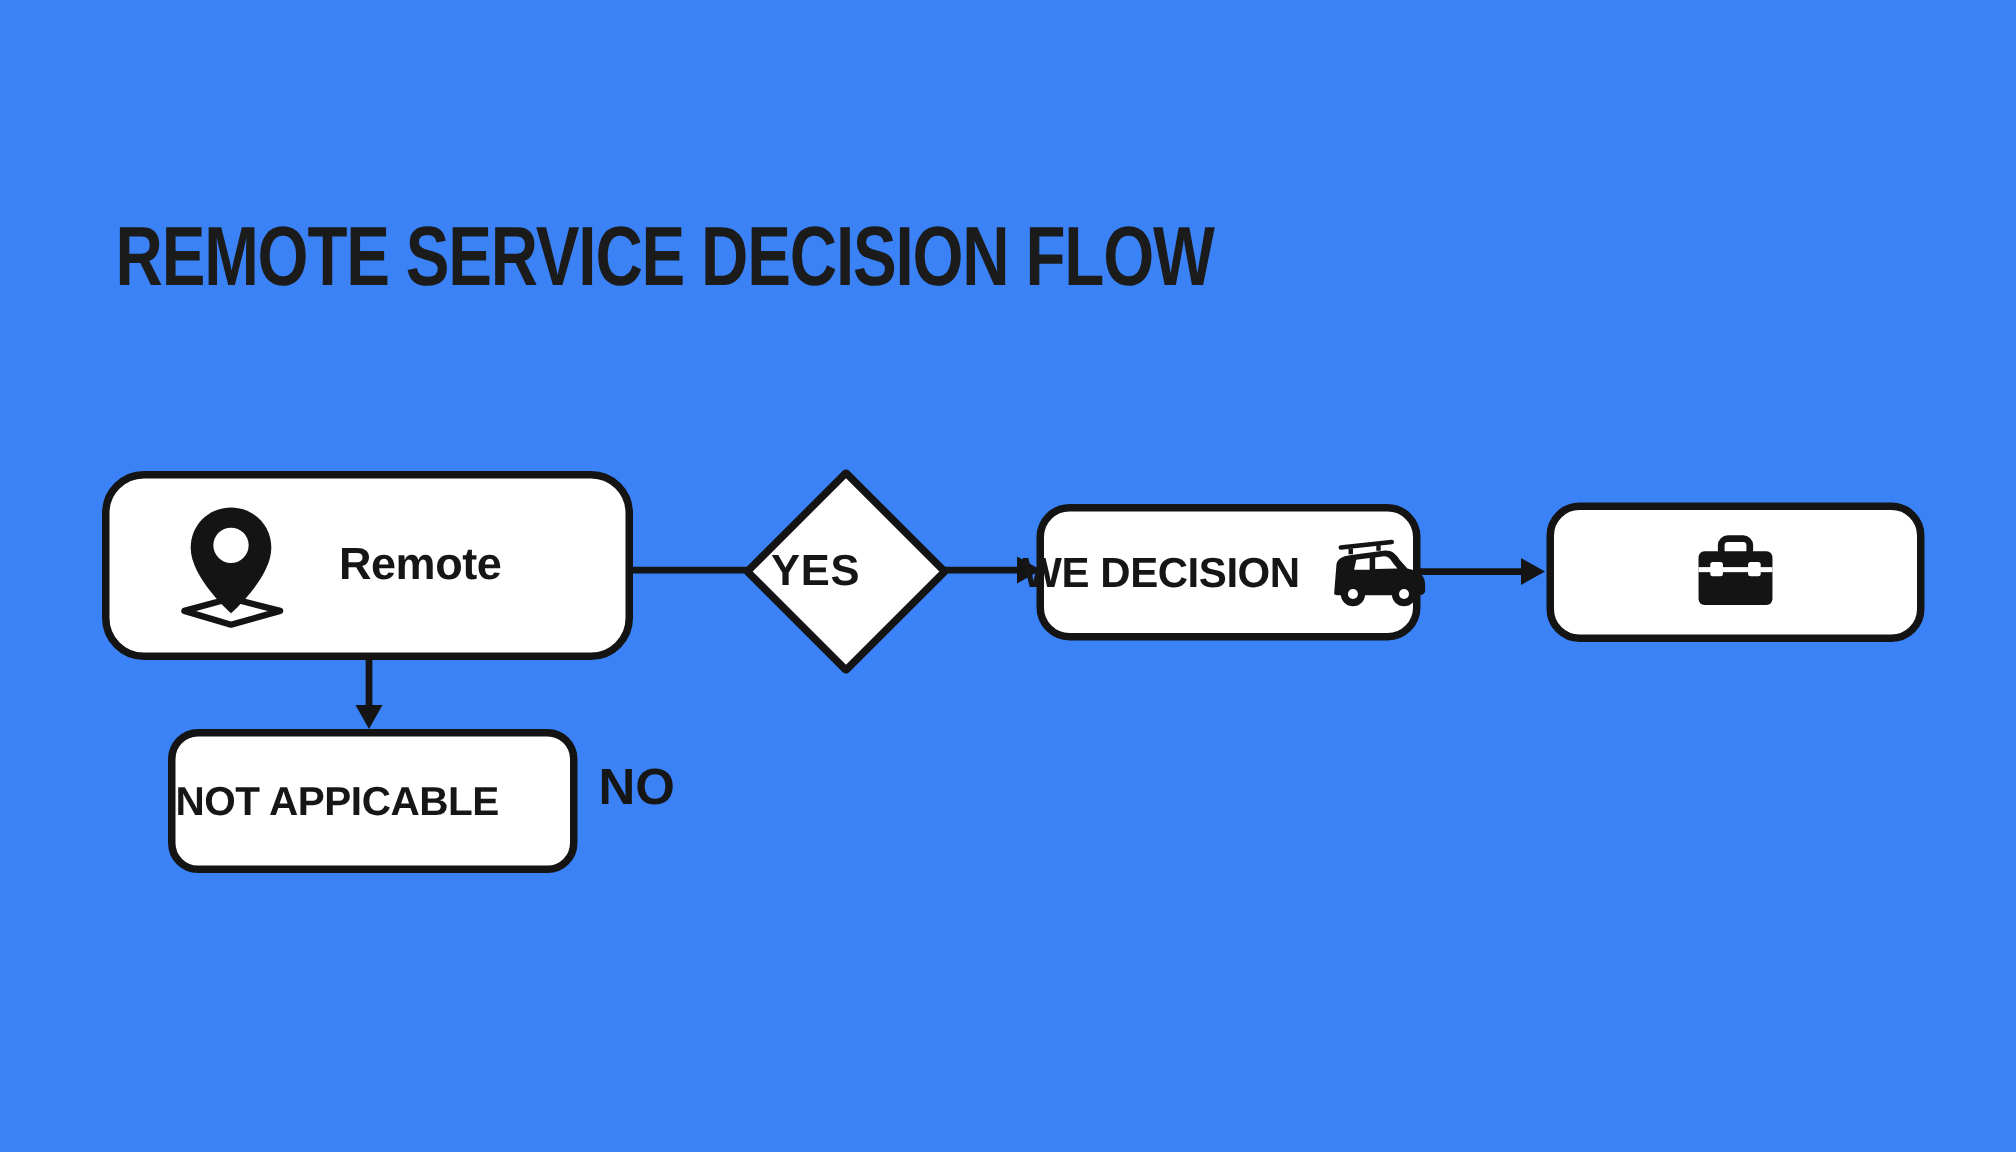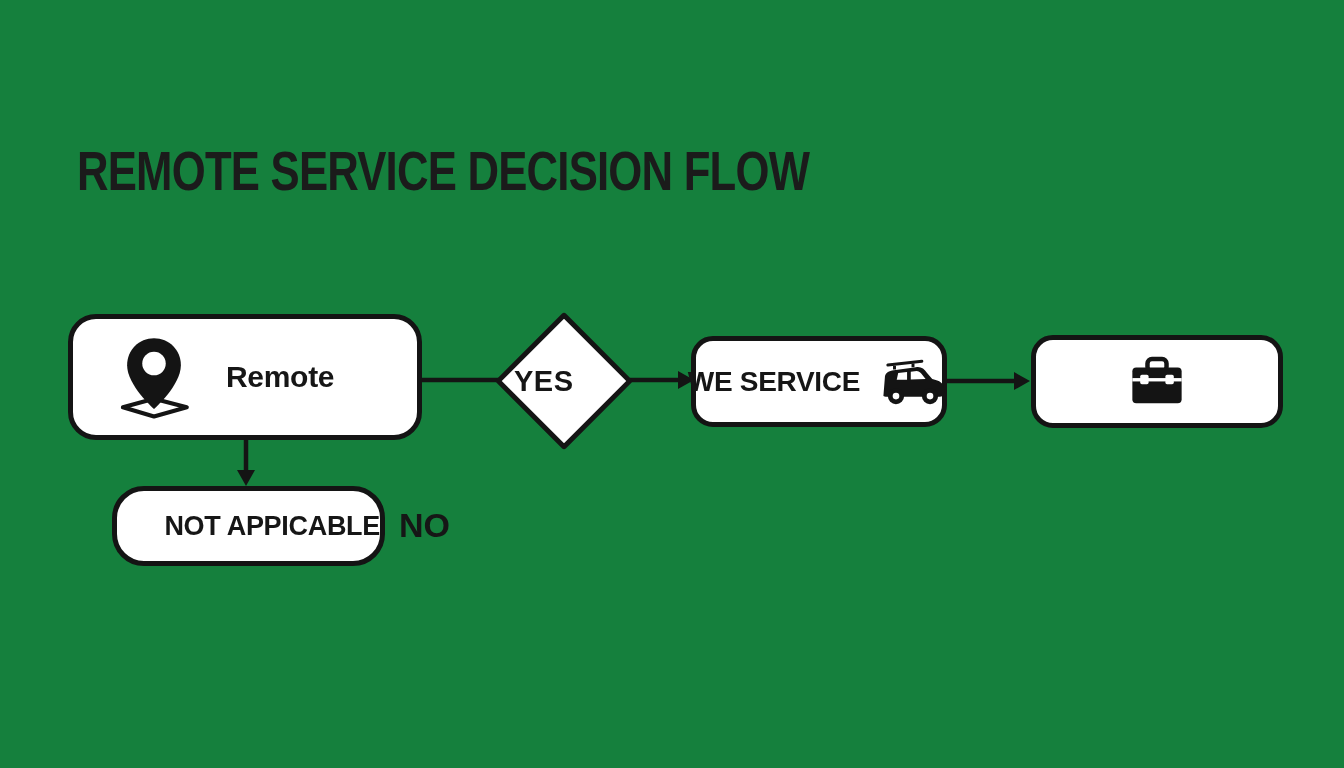--- a/index.html
+++ b/index.html
@@ -4,21 +4,21 @@
 <style>
   html, body {
     margin: 0;
     padding: 0;
     background: #ffffff;
   }
   .canvas {
     position: relative;
     width: 1344px;
     height: 768px;
-    background: #15803d;
+    background: #3b82f6;
     overflow: hidden;
     font-family: "Liberation Sans", "DejaVu Sans", sans-serif;
     color: #161616;
   }
   .title {
     position: absolute;
     left: 77px;
     top: 138px;
     margin: 0;
     font-size: 56px;
@@ -96,23 +96,23 @@
   }
   .node-project .label {
     font-size: 27px;
     font-weight: 700;
     line-height: 1.25;
     text-align: center;
     letter-spacing: -0.3px;
   }
   .node-na {
     left: 112px; top: 486px;
-    width: 273px; height: 80px;
-    border-radius: 32px;
-    justify-content: flex-end;
+    width: 273px; height: 96px;
+    border-radius: 20px;
+    justify-content: flex-start;
   }
   .node-na .label {
     font-size: 27px;
     font-weight: 700;
     letter-spacing: -0.3px;
     white-space: nowrap;
   }
   .edge-label-no {
     position: absolute;
     left: 399px; top: 506px;
@@ -152,21 +152,21 @@
     </span>
     <div class="label">
       <div>Remote</div>
     </div>
   </div>
 
   <div class="diamond"></div>
   <div class="diamond-label">YES</div>
 
   <div class="node node-service">
-    <span class="label">WE SERVICE</span>
+    <span class="label">WE DECISION</span>
     <span class="icon">
       <svg width="74" height="56" viewBox="0 0 100 72" xmlns="http://www.w3.org/2000/svg">
         <path d="M16 13 L62 8" stroke="#141414" stroke-width="4" stroke-linecap="round" fill="none"></path>
         <path d="M25 14 L25 19 M50 11 L50 16" stroke="#141414" stroke-width="4" fill="none"></path>
         <path d="M10 55 L12 30 C12 23 18 21 24 20 L54 16 C61 15 65 18 69 24 L76 32 C86 34 92 38 92 46 L92 52 C92 55 89 56 86 56 L13 56 C11 56 10 55 10 55 Z" fill="#141414"></path>
         <path d="M28 33 L30 24 L42 22.5 L42 33 Z" fill="#ffffff"></path>
         <path d="M47 32.5 L47 22 L55 21 C59 21 61 24 63 27 L67 32 Z" fill="#ffffff"></path>
         <circle cx="27" cy="55" r="11" fill="#141414"></circle>
         <circle cx="27" cy="55" r="4.5" fill="#ffffff"></circle>
         <circle cx="73" cy="55" r="11" fill="#141414"></circle>

